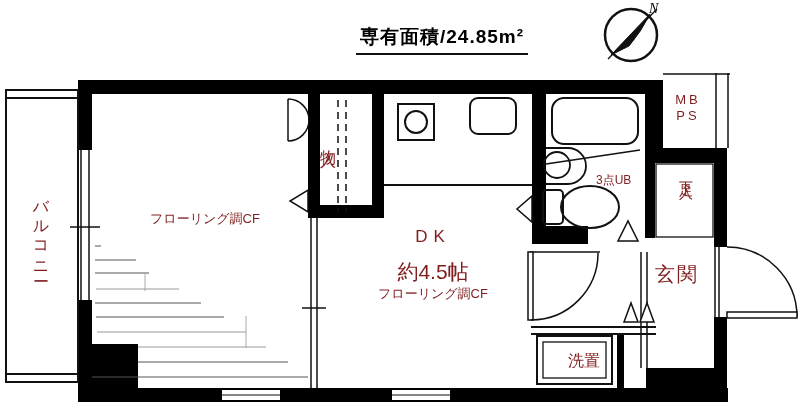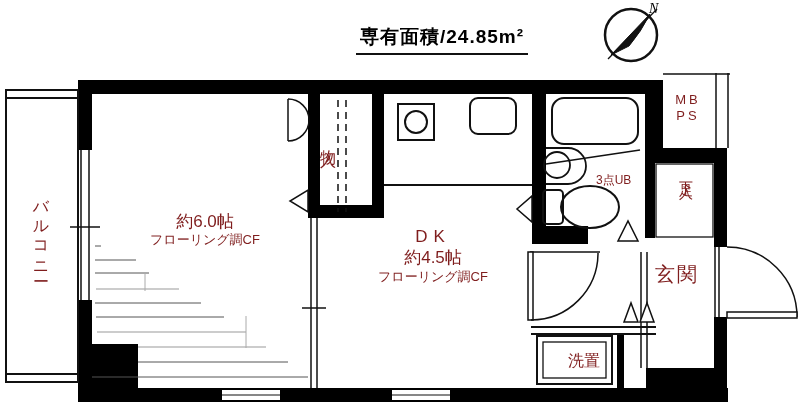--- a/index.html
+++ b/index.html
@@ -151,29 +151,28 @@
     <g>
       <line x1="608" y1="59" x2="657" y2="9" stroke="#111" stroke-width="1.3"></line>
       <circle cx="631" cy="35" r="26" fill="none" stroke="#111" stroke-width="2.5"></circle>
       <path d="M 650 14 L 611 55 L 629 46 Q 641 32 650 14 Z" fill="#111" stroke="#111"></path>
     </g>
   </svg>
 
   <div class="lbl v" style="left:31px;top:188px;font-size:16px;letter-spacing:3px;">バルコニー</div>
 
   <div class="lbl center" style="left:115px;top:211px;width:180px;">
-    <div style="font-size:17px;">約6.0帖</div>
     <div style="font-size:13px;">フローリング調CF</div>
   </div>
 
   <div class="lbl v" style="left:318px;top:137px;font-size:16px;letter-spacing:2px;">物入</div>
 
   <div class="lbl center" style="left:348px;top:226px;width:170px;">
     <div style="font-size:17px;letter-spacing:6px;">DK</div>
-    <div style="font-size:17px;">約4.5帖</div>
+    <div style="font-size:21px;margin-top:12px;">約4.5帖</div>
     <div style="font-size:13px;">フローリング調CF</div>
   </div>
 
   <div class="lbl" style="left:567px;top:173px;font-size:12px;margin-left:29px;">3点UB</div>
 
   <div class="lbl center" style="left:663px;top:92px;width:50px;font-size:13px;letter-spacing:3px;">
     <div>MB</div>
     <div>PS</div>
   </div>
 

